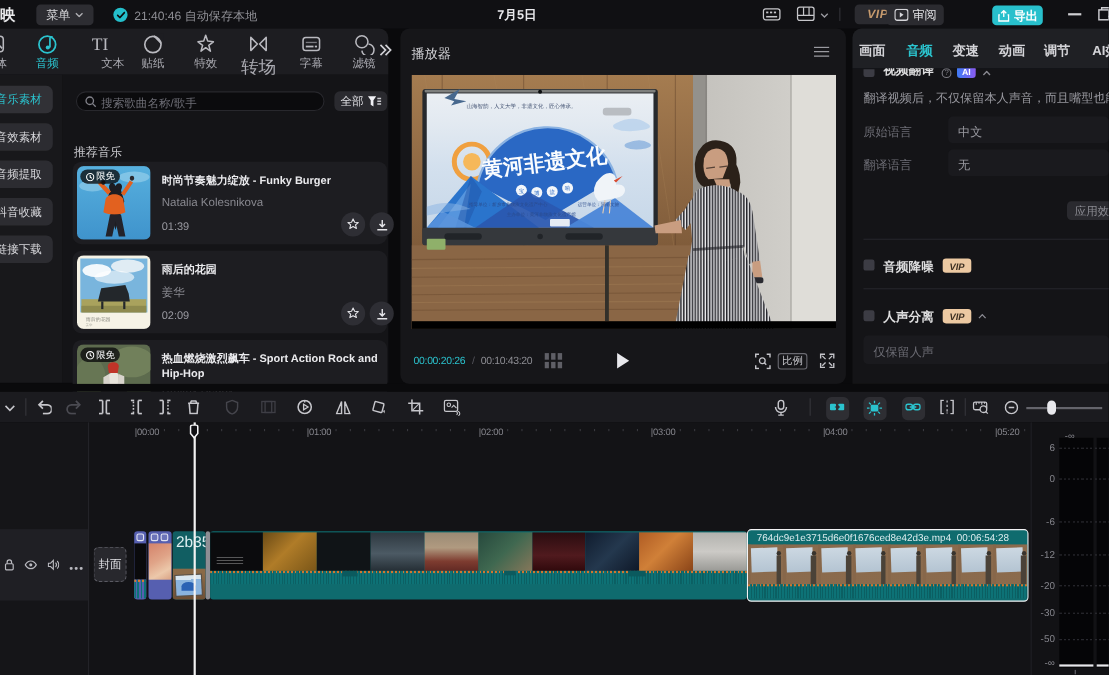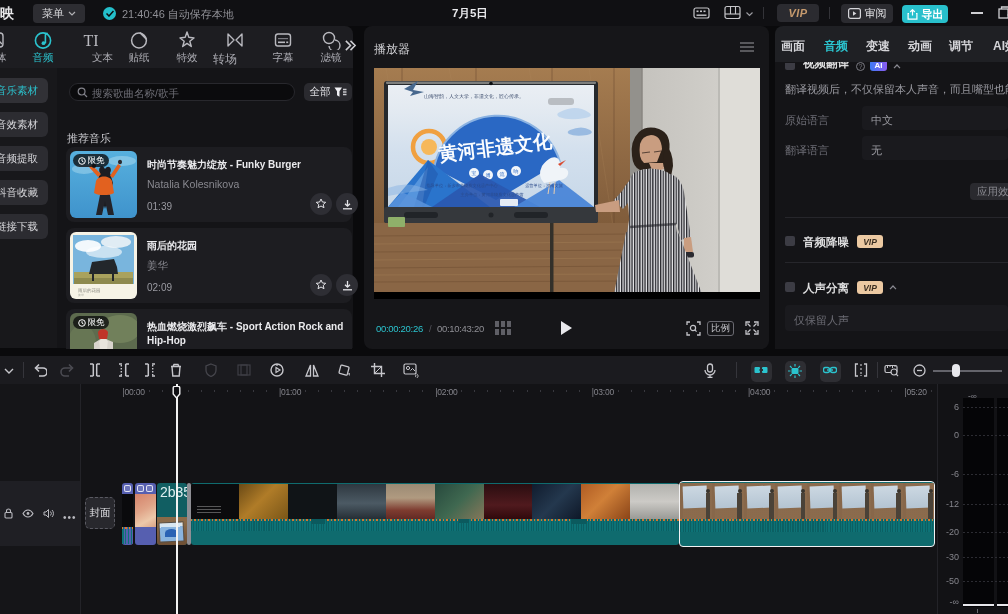--- a/index.html
+++ b/index.html
@@ -35,21 +35,21 @@
     <line x1="6.5" y1="1.5" x2="6.5" y2="9" stroke="#c6c6ca" stroke-width="1.1"></line>
     <line x1="11.5" y1="1.5" x2="11.5" y2="9" stroke="#c6c6ca" stroke-width="1.1"></line>
     <line x1="1" y1="9" x2="16" y2="9" stroke="#c6c6ca" stroke-width="1.1"></line>
   </svg>
 <svg class="abs" style="left:745px;top:11px;" width="9" height="6" viewBox="0 0 9 6">
     <path d="M1.5 1.5l3 3 3-3" stroke="#9a9aa0" stroke-width="1.2" fill="none"></path>
   </svg>
 <div class="abs" style="left:763px;top:7px;width:1px;height:12px;background:#333338;"></div>
 <div class="abs" style="left:777px;top:4px;width:42px;height:18px;background:#2b2b30;border-radius:4px;display:flex;align-items:center;justify-content:center;color:#c79b6e;font-size:11px;font-weight:bold;font-style:italic;letter-spacing:0.5px;">VIP</div>
 <div class="abs" style="left:829px;top:7px;width:1px;height:12px;background:#333338;"></div>
-<div class="abs" style="left:841px;top:4px;width:52px;height:19px;background:#2b2b30;border-radius:4px;display:flex;align-items:center;justify-content:center;gap:4px;color:#e3e3e6;font-size:11px;"><svg width="13" height="11" viewBox="0 0 13 11">
+<div class="abs" style="left:806px;top:4px;width:52px;height:19px;background:#2b2b30;border-radius:4px;display:flex;align-items:center;justify-content:center;gap:4px;color:#e3e3e6;font-size:11px;"><svg width="13" height="11" viewBox="0 0 13 11">
       <rect x="0.6" y="0.6" width="11.8" height="9.8" rx="2" stroke="#d6d6da" stroke-width="1.2" fill="none"></rect>
       <path d="M5 3.2l3.4 2.3L5 7.8z" fill="#d6d6da"></path>
     </svg>审阅</div>
 <div class="abs" style="left:902px;top:5px;width:46px;height:18px;background:#28c0cc;border-radius:4px;display:flex;align-items:center;justify-content:center;gap:4px;color:#fff;font-size:11px;font-weight:bold;"><svg width="11" height="11" viewBox="0 0 11 11">
       <path d="M2 4.5h-0.9v5.6h8.8V4.5H9" stroke="#fff" stroke-width="1.2" fill="none"></path>
       <path d="M5.5 6.5V1M3.2 3l2.3-2.3L7.8 3" stroke="#fff" stroke-width="1.2" fill="none"></path>
     </svg>导出</div>
 <div class="abs" style="left:971px;top:12px;width:12px;height:2px;background:#cfcfd3;"></div>
 <svg class="abs" style="left:998px;top:6px;" width="12" height="13" viewBox="0 0 12 13">
     <rect x="1" y="3" width="9" height="9" stroke="#cfcfd3" stroke-width="1.3" fill="none"></rect>
@@ -80,21 +80,21 @@
       <path d="M10.9 2.7 L17.6 9.5 Q16.2 4.6 10.9 2.7z" stroke="#b9b9bf" stroke-width="1.3" fill="none"></path>
     </svg>
     <div class="abs" style="left:117px;top:51px;width:44px;text-align:center;color:#ababb2;font-size:10.5px;">贴纸</div>
     <svg class="abs" style="left:177px;top:30px;" width="20" height="20" viewBox="0 0 20 20">
       <path d="M10 2l1.8 5.2L17 8l-4.2 3.2 1.5 5.3L10 13.4l-4.3 3.1 1.5-5.3L3 8l5.2-.8z" stroke="#b9b9bf" stroke-width="1.4" fill="none" stroke-linejoin="round"></path>
     </svg>
     <div class="abs" style="left:165px;top:51px;width:44px;text-align:center;color:#ababb2;font-size:10.5px;">特效</div>
     <svg class="abs" style="left:225px;top:30px;" width="20" height="20" viewBox="0 0 20 20">
       <path d="M3 4v12l6-6zM17 4v12l-6-6z" stroke="#b9b9bf" stroke-width="1.4" fill="none" stroke-linejoin="round"></path>
     </svg>
-    <div class="abs" style="left:213px;top:51px;width:44px;color:#ababb2;font-size:12px;">转场</div>
+    <div class="abs" style="left:213px;top:51px;width:44px;text-align:center;color:#ababb2;font-size:16px;">转场</div>
     <svg class="abs" style="left:273px;top:30px;" width="20" height="20" viewBox="0 0 20 20">
       <rect x="2.5" y="4" width="15" height="12" rx="2.5" stroke="#b9b9bf" stroke-width="1.4" fill="none"></rect>
       <rect x="5" y="11.5" width="7" height="1.6" fill="#b9b9bf"></rect>
       <rect x="13.2" y="11.5" width="2" height="1.6" fill="#b9b9bf"></rect>
       <rect x="5" y="8" width="10" height="1.2" fill="#b9b9bf" opacity=".6"></rect>
     </svg>
     <div class="abs" style="left:261px;top:51px;width:44px;text-align:center;color:#ababb2;font-size:10.5px;">字幕</div>
     <svg class="abs" style="left:321px;top:30px;" width="20" height="20" viewBox="0 0 20 20">
       <circle cx="8" cy="8" r="5.5" stroke="#b9b9bf" stroke-width="1.4" fill="none"></circle>
       <path d="M14 10a5.5 5.5 0 11-6 6" stroke="#b9b9bf" stroke-width="1.4" fill="none"></path>
@@ -672,20 +672,21 @@
   repeating-linear-gradient(90deg, rgba(230,120,40,.9) 0 1.5px, transparent 1.5px 3.5px) 0 0/100% 2px no-repeat,
   repeating-linear-gradient(90deg, rgba(8,60,62,.35) 0 1px, transparent 1px 2.5px),
   linear-gradient(#0d7276,#0d7276);position:relative;">
   <div style="position:absolute;left:120px;top:0;width:14px;height:5px;background:#0b5a5e;"></div>
   <div style="position:absolute;left:268px;top:0;width:10px;height:4px;background:#0b5a5e;"></div>
   <div style="position:absolute;left:380px;top:0;width:16px;height:5px;background:#0b5a5e;"></div>
   </div>
     </div>
     <div class="abs" style="left:197px;top:506px;width:24px;height:7px;background:repeating-linear-gradient(180deg,#8a8a8a 0 1px,transparent 1px 3px);opacity:.6;"></div>
     <div class="abs" style="left:679px;top:481px;width:256px;height:66px;border:1.5px solid #f2f2f4;border-radius:4px;background:#0f6b6e;overflow:hidden;z-index:5;">
+  <div style="color:#dcecee;font-size:9px;padding:1.5px 0 0 8px;white-space:nowrap;">764dc9e1e3715d6e0f1676ced8e42d3e.mp4&nbsp;&nbsp;00:06:54:28</div>
   <div style="height:36px;margin-top:1px;background:repeating-linear-gradient(90deg,#87674a 0 3px,#93735350 3px 31.8px),#87674a;position:relative;" id="eThumbs">
         <div style="position:absolute;left:3px;top:3px;width:24px;height:22px;background:linear-gradient(180deg,#ccd8e2,#b4c4d2);transform:rotate(-2deg);"></div>
         <div style="position:absolute;left:26px;top:6px;width:4px;height:4px;border-radius:50%;background:#38342e;"></div>
         <div style="position:absolute;left:25.5px;top:10px;width:4.5px;height:26px;background:#4a4238;"></div>
         <div style="position:absolute;left:34.8px;top:3px;width:24px;height:22px;background:linear-gradient(180deg,#ccd8e2,#b4c4d2);transform:rotate(-2deg);"></div>
         <div style="position:absolute;left:57.8px;top:6px;width:4px;height:4px;border-radius:50%;background:#38342e;"></div>
         <div style="position:absolute;left:57.3px;top:10px;width:4.5px;height:26px;background:#4a4238;"></div>
         <div style="position:absolute;left:66.6px;top:3px;width:24px;height:22px;background:linear-gradient(180deg,#ccd8e2,#b4c4d2);transform:rotate(-2deg);"></div>
         <div style="position:absolute;left:89.6px;top:6px;width:4px;height:4px;border-radius:50%;background:#38342e;"></div>
         <div style="position:absolute;left:89.1px;top:10px;width:4.5px;height:26px;background:#4a4238;"></div>

